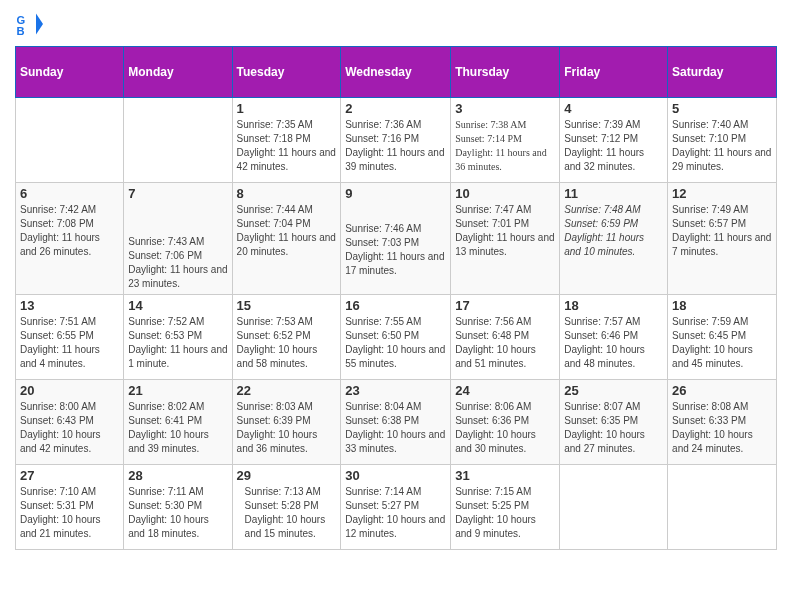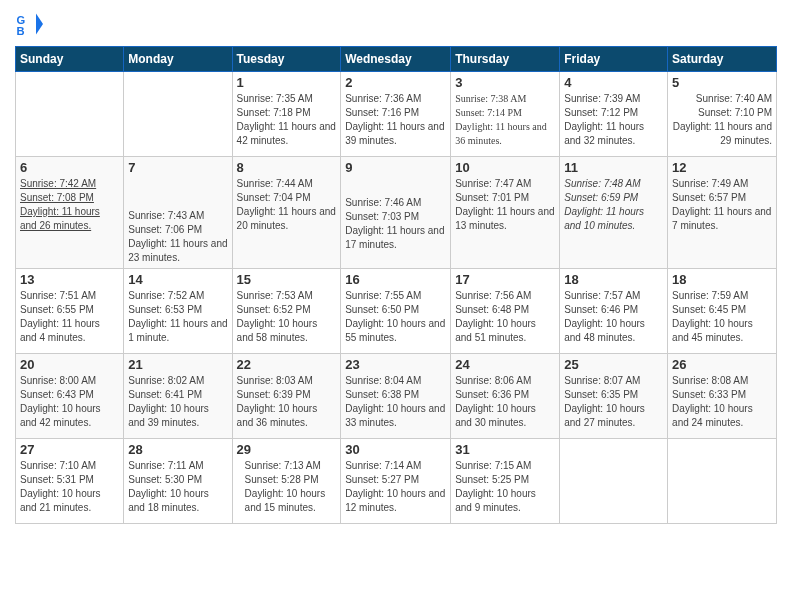--- a/index.html
+++ b/index.html
@@ -51,23 +51,23 @@
     .location-title {
       font-size: 14px;
       color: #555;
     }
     .calendar {
       width: 100%;
       border-collapse: collapse;
       font-size: 11px;
     }
     .calendar th {
-      background: #0c4a6e;
+      background: #a21caf;
       color: #fff;
-      padding: 5px 4px;
+      padding: 18px 4px;
       text-align: left;
       font-weight: bold;
       font-size: 12px;
       border: 1px solid #1565c0;
     }
     .calendar td {
       border: 1px solid #ccc;
       vertical-align: top;
       padding: 3px 4px;
       width: 113px;
@@ -146,29 +146,29 @@
 Daylight: 11 hours and 36 minutes.</div>
           </td>
           <td>
             <span class="day-number">4</span>
             <div class="day-info" style="white-space: pre-line;">Sunrise: 7:39 AM
 Sunset: 7:12 PM
 Daylight: 11 hours and 32 minutes.</div>
           </td>
           <td>
             <span class="day-number">5</span>
-            <div class="day-info" style="white-space: pre-line; text-align: right;">Sunrise: 7:40 AM
+            <div class="day-info" style="white-space: pre-line;">Sunrise: 7:40 AM
 Sunset: 7:10 PM
 Daylight: 11 hours and 29 minutes.</div>
           </td>
         </tr>
         <tr>
           <td>
             <span class="day-number">6</span>
-            <div class="day-info" style="white-space: pre-line; text-decoration: underline;">Sunrise: 7:42 AM
+            <div class="day-info" style="white-space: pre-line;">Sunrise: 7:42 AM
 Sunset: 7:08 PM
 Daylight: 11 hours and 26 minutes.</div>
           </td>
           <td>
             <span class="day-number">7</span>
             <div class="day-info" style="white-space: pre-line; margin-top: 34px;">Sunrise: 7:43 AM
 Sunset: 7:06 PM
 Daylight: 11 hours and 23 minutes.</div>
           </td>
           <td>

